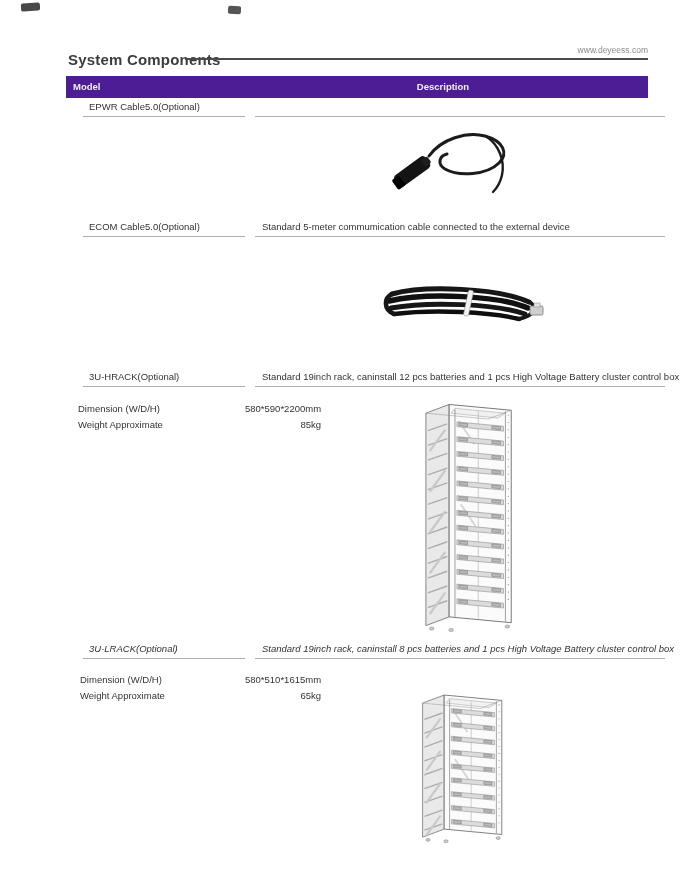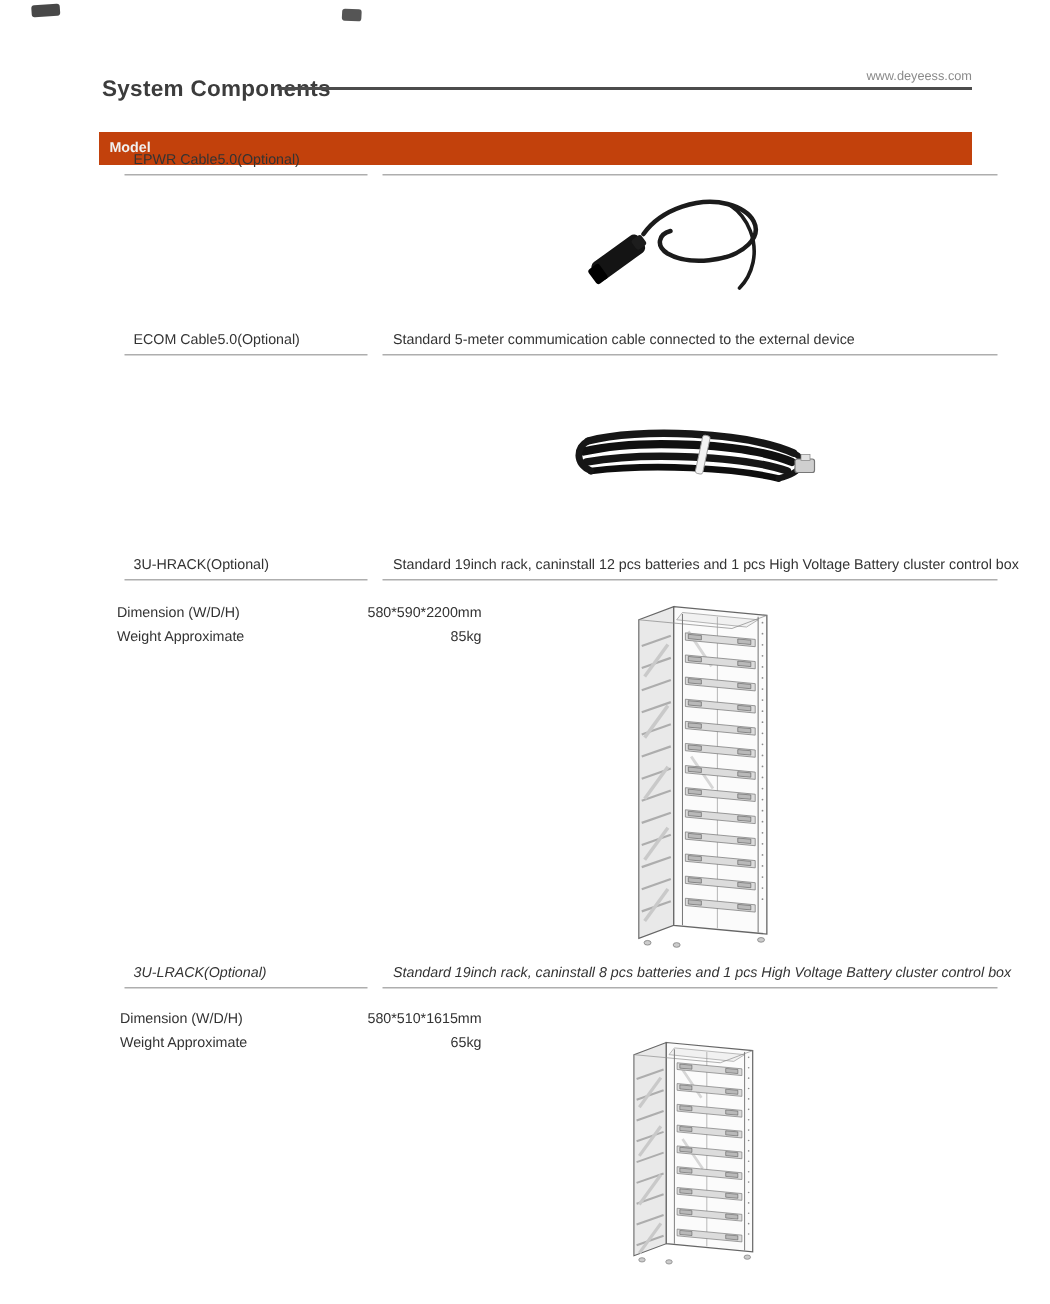--- a/index.html
+++ b/index.html
@@ -13,21 +13,21 @@
   .smudge.s2 { left:228px; top:6px; width:13px; height:8px; transform:rotate(3deg);  opacity:.82; }
 
   
   .title { position:absolute; left:68px; top:51px; font-size:15px; font-weight:bold;
            color:#3c3c3c; letter-spacing:.2px; }
   .site  { position:absolute; right:52px; top:45px; font-size:8.5px; color:#8a8a8a; }
   .title-rule { position:absolute; left:185px; top:58px; width:463px; height:2px; background:#4c4c4c; }
 
   
   .thead { position:absolute; left:66px; top:76px; width:582px; height:22px;
-           background:#c2410c; color:#f0f0f0; font-size:9.5px; font-weight:bold;margin-top:12px; }
+           background:#4c1d95; color:#f0f0f0; font-size:9.5px; font-weight:bold; }
   .th-model { position:absolute; left:7px; top:0; line-height:22px; }
   .th-desc  { position:absolute; left:172px; top:0; width:410px; line-height:22px; text-align:center; }
 
   
   .row { position:absolute; left:66px; width:582px; height:18px; font-size:9.5px; color:#333;margin-left:17px; }
   .row .m      { position:absolute; left:6px;   top:0; white-space:nowrap; }
   .row .d      { position:absolute; left:179px; top:0; white-space:nowrap; }
   .row .m-line { position:absolute; left:0px;   top:15px; width:162px; border-bottom:1px solid #aeaeae; }
   .row .d-line { position:absolute; left:172px; top:15px; width:410px; border-bottom:1px solid #aeaeae; }
   .row.r1 { top:101px; }
@@ -59,20 +59,21 @@
 
   <div class="smudge s1"></div>
   <div class="smudge s2"></div>
 
   <div class="title">System Components</div>
   <div class="site">www.deyeess.com</div>
   <div class="title-rule"></div>
 
   <div class="thead">
     <span class="th-model">Model</span>
+    <span class="th-desc">Description</span>
   </div>
 
   <div class="row r1">
     <span class="m">EPWR Cable5.0(Optional)</span>
     <span class="m-line"></span>
     <span class="d-line"></span>
   </div>
 
   <div class="fig epwr">
     <svg viewBox="0 0 140 72" preserveAspectRatio="xMidYMid meet" aria-hidden="true">

